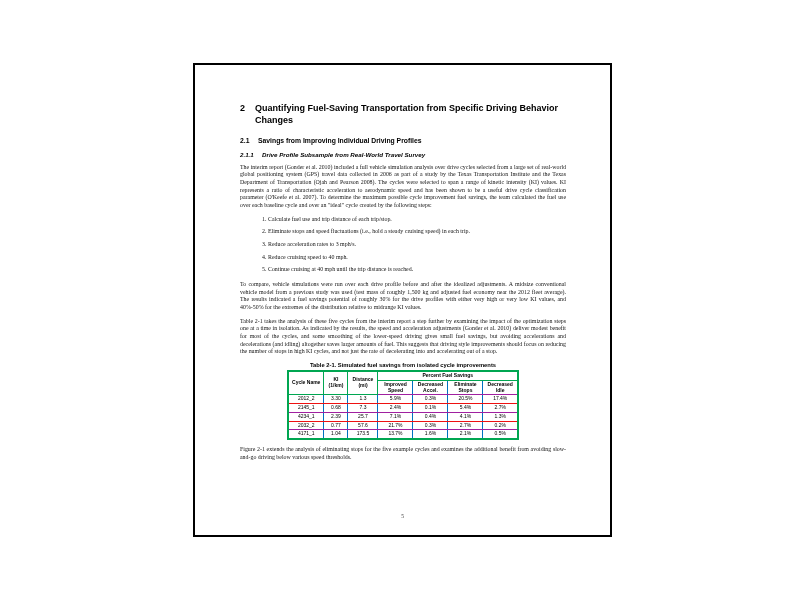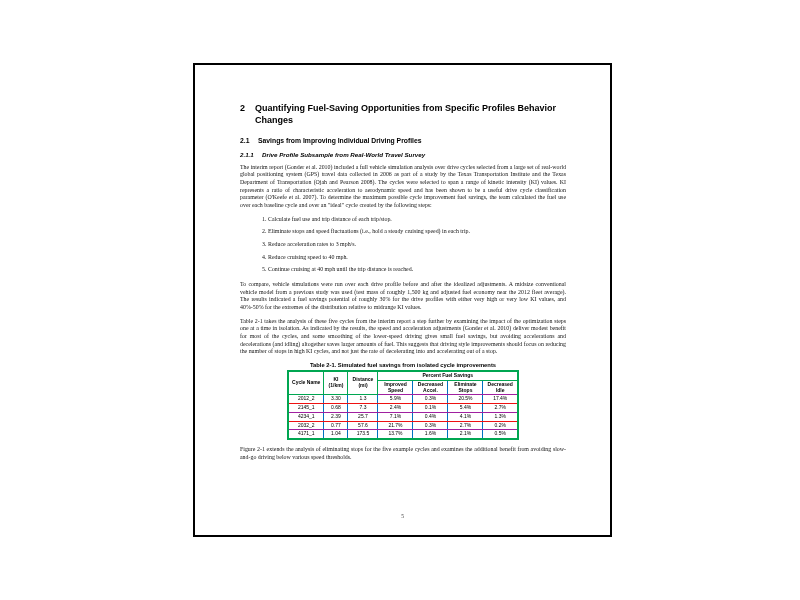--- a/index.html
+++ b/index.html
@@ -69,21 +69,21 @@
   }
 </style>
 </head>
 <body>
 
 <div class="canvas">
   <div class="page">
 
     <div class="hrow h1">
       <span class="hnum">2</span>
-      <span class="htext">Quantifying Fuel-Saving Opportunities from Specific Profiles Behavior Changes</span>
+      <span class="htext">Quantifying Fuel-Saving Transportation from Specific Driving Behavior Changes</span>
     </div>
 
     <div class="hrow h2">
       <span class="hnum">2.1</span>
       <span class="htext">Savings from Improving Individual Driving Profiles</span>
     </div>
 
     <div class="hrow h3">
       <span class="hnum">2.1.1</span>
       <span class="htext">Drive Profile Subsample from Real-World Travel Survey</span>

